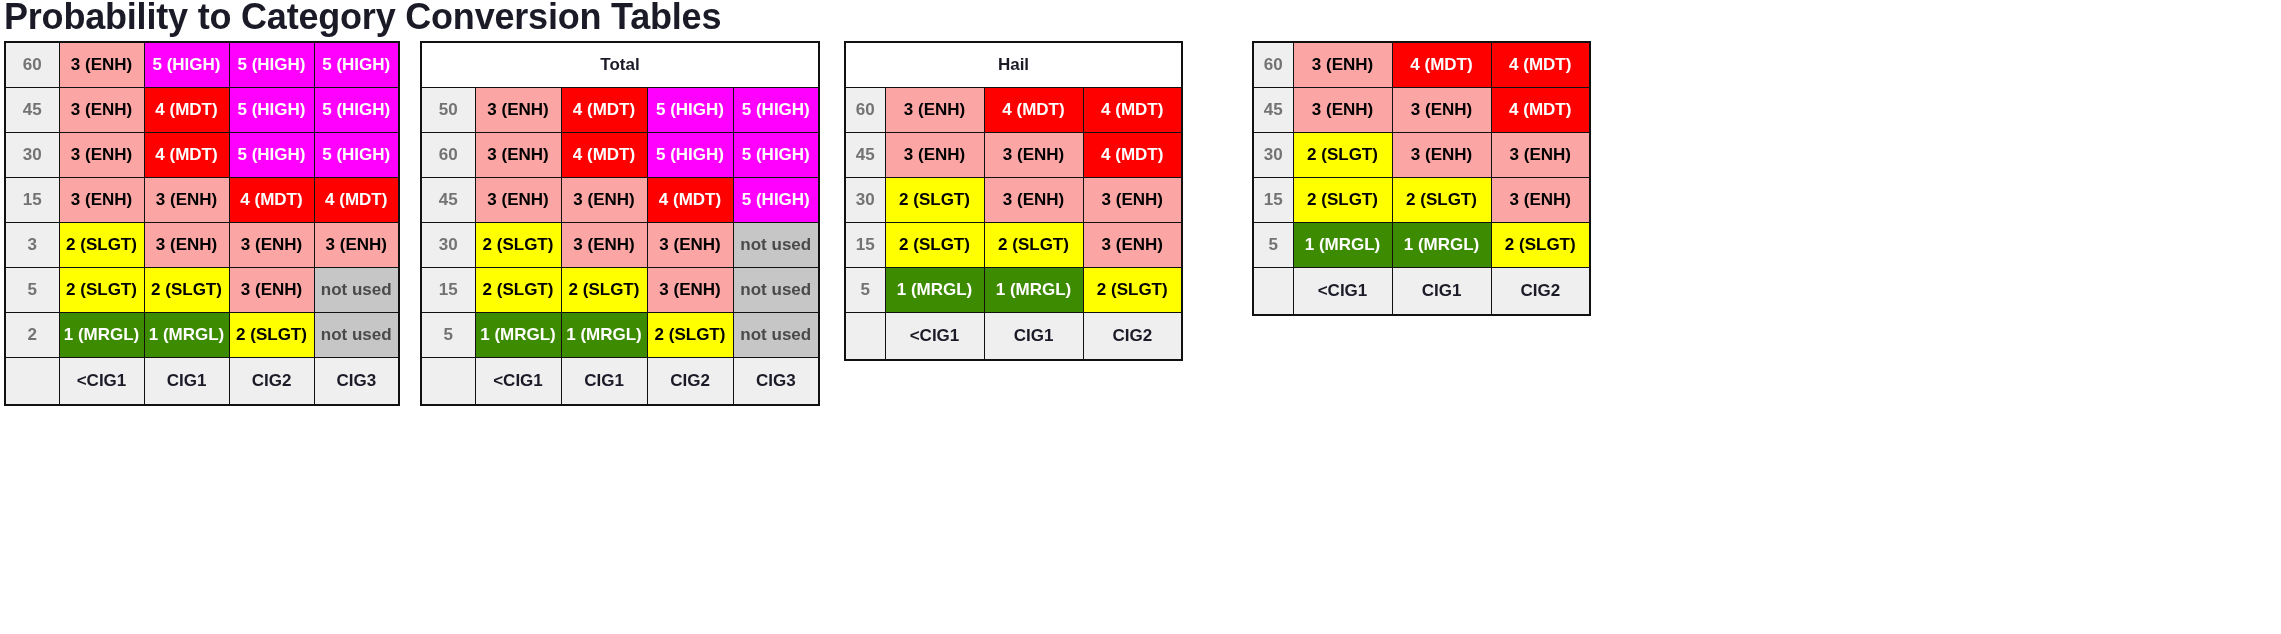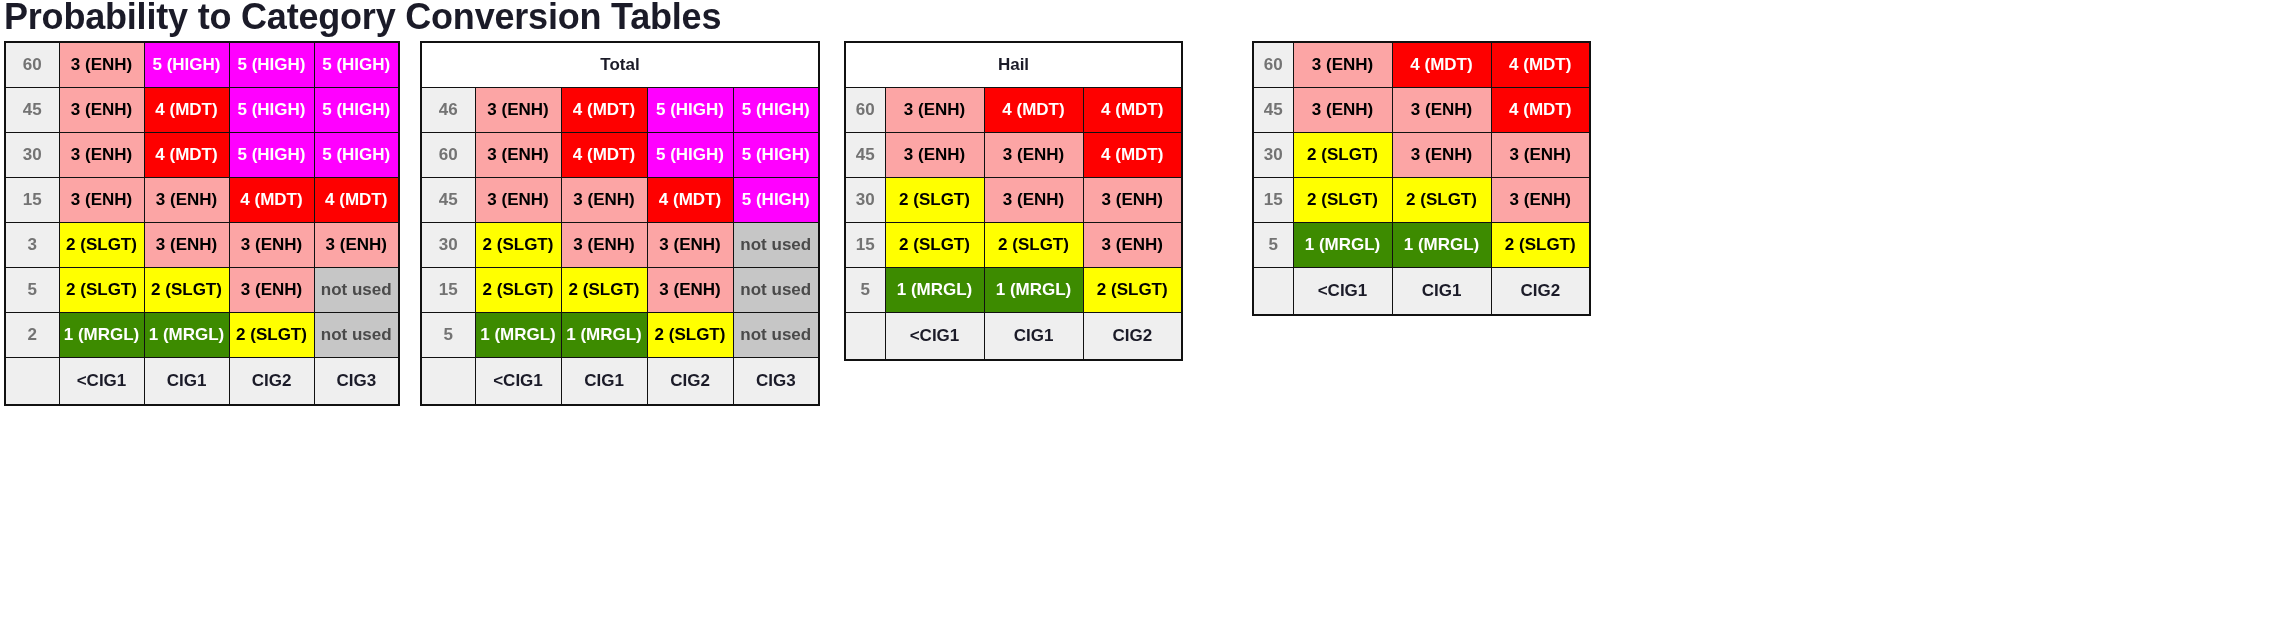--- a/index.html
+++ b/index.html
@@ -174,21 +174,21 @@
           <col style="width: 86px;">
           <col style="width: 86px;">
           <col style="width: 86px;">
           <col style="width: 86px;">
         </colgroup>
         <tbody>
           <tr>
             <td class="tbl-title" colspan="5" style="height: 44px;">Total</td>
           </tr>
           <tr>
-            <td class="prob-cell" style="height: 44px;">46</td>
+            <td class="prob-cell" style="height: 44px;">50</td>
             <td class="data-cell cat-enh" style="height: 44px;">3 (ENH)</td>
             <td class="data-cell cat-mdt" style="height: 44px;">4 (MDT)</td>
             <td class="data-cell cat-high" style="height: 44px;">5 (HIGH)</td>
             <td class="data-cell cat-high" style="height: 44px;">5 (HIGH)</td>
           </tr>
           <tr>
             <td class="prob-cell" style="height: 44px;">60</td>
             <td class="data-cell cat-enh" style="height: 44px;">3 (ENH)</td>
             <td class="data-cell cat-mdt" style="height: 44px;">4 (MDT)</td>
             <td class="data-cell cat-high" style="height: 44px;">5 (HIGH)</td>

